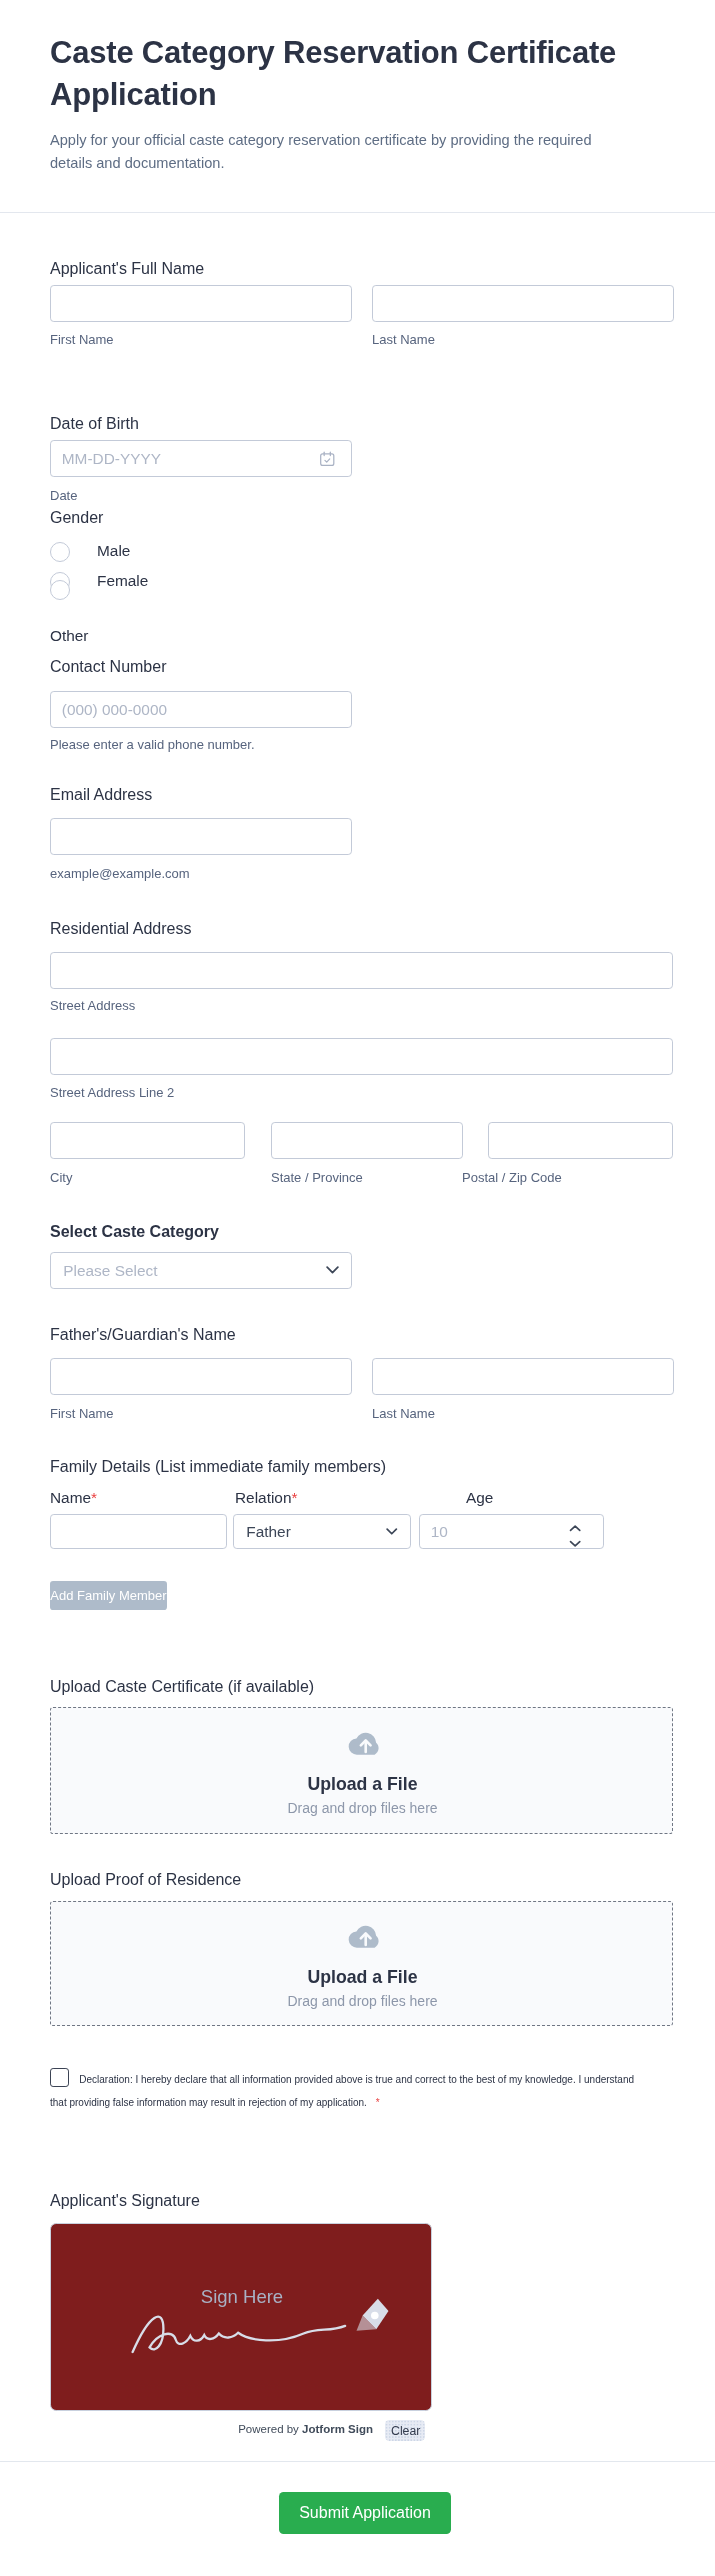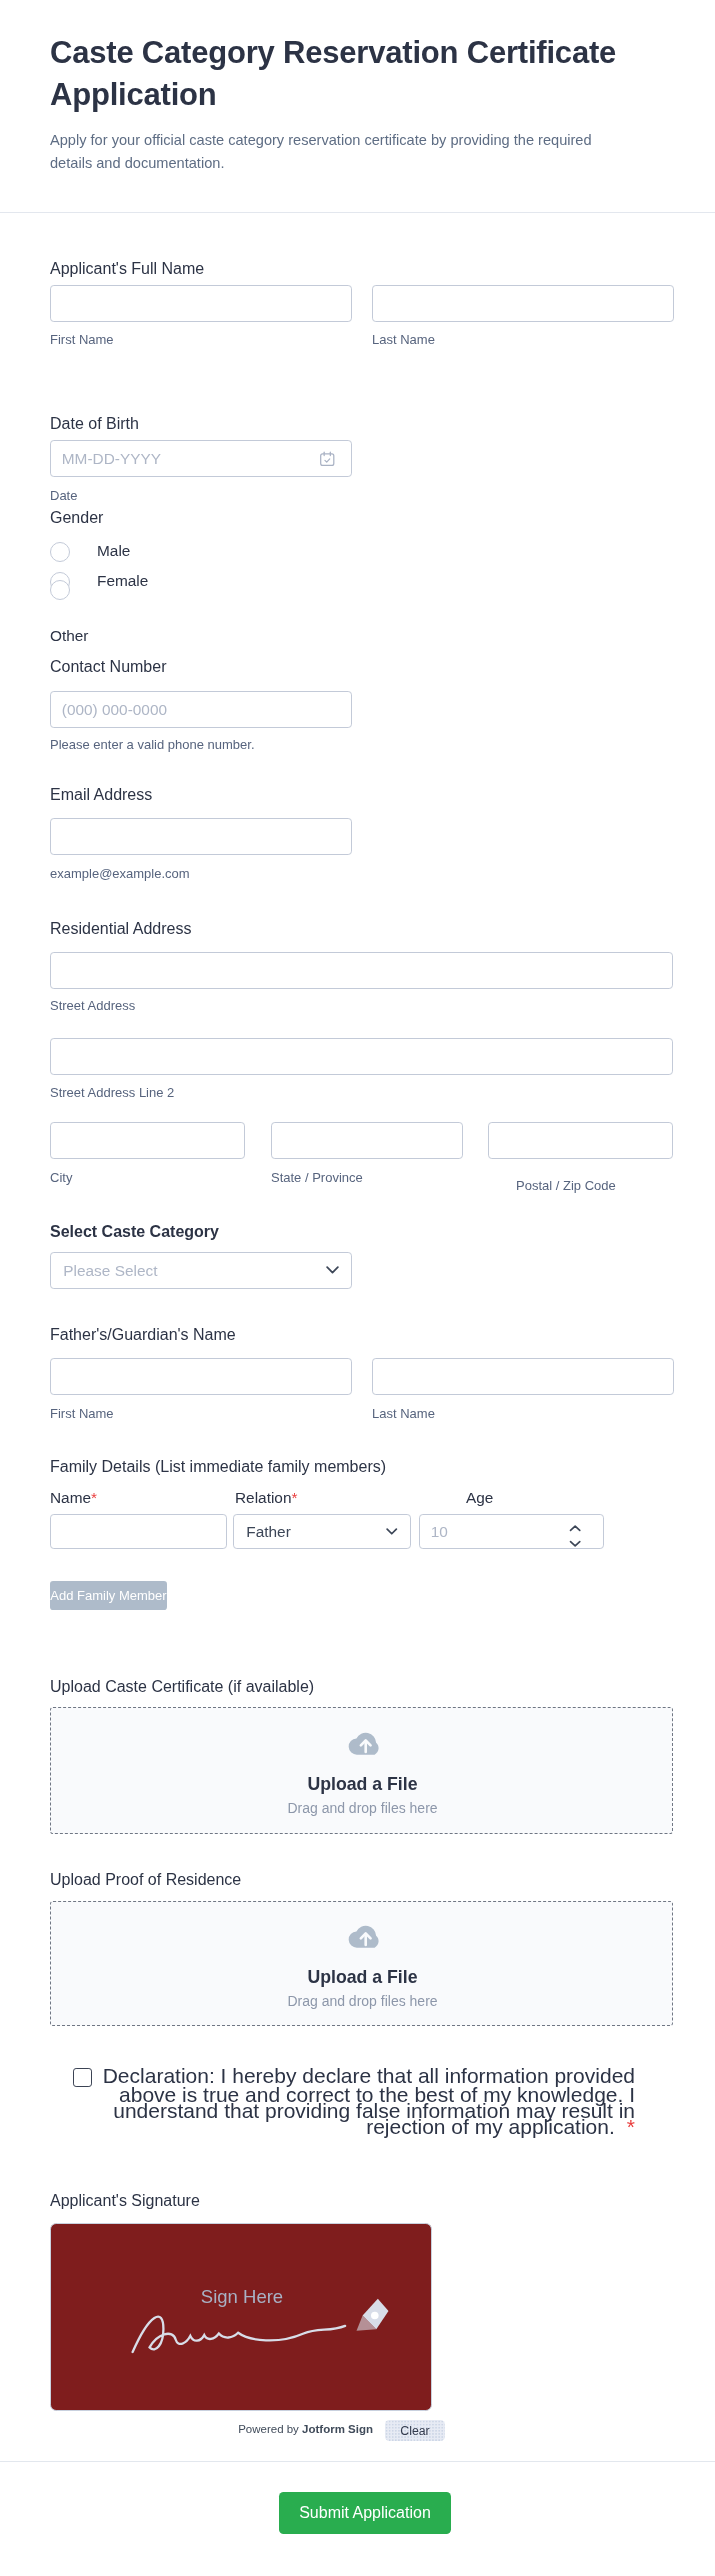--- a/index.html
+++ b/index.html
@@ -22,21 +22,21 @@
   .radio-circle{width:20px;height:20px;border:0.8px solid #c3cad8;border-radius:50%;background:#fff;box-sizing:border-box;display:inline-block;}
   .radio-row{position:absolute;display:flex;gap:27px;}
   .radio-label{font-size:15.4px;color:#2c3345;}
   .colhead{font-size:15.4px;color:#2c3345;}
   .req{color:#e93e3e;}
   .addbtn{position:absolute;box-sizing:border-box;background:#aebbca;border:none;border-radius:3.1px;color:#ffffff;
           font-family:"Liberation Sans",sans-serif;font-size:13px;padding:0;cursor:pointer;}
   .uploadbox{position:absolute;box-sizing:border-box;border:0.8px dashed #707784;border-radius:3.1px;background:#f9fafc;cursor:pointer;}
   .upload-title{font-size:17.7px;font-weight:700;color:#2c3345;text-align:center;}
   .upload-hint{font-size:14px;color:#8d97aa;text-align:center;}
-  .decl{font-size:21px;line-height:16px;color:#2c3345;text-align:right;}
+  .decl{font-size:10px;line-height:23px;color:#2c3345;}
   .checkbox{display:inline-block;width:18.5px;height:18.5px;border:1.5px solid #3b4354;border-radius:3.1px;background:#fff;
             vertical-align:-3.1px;margin-right:10.8px;box-sizing:border-box;cursor:pointer;}
   .sigpad{position:absolute;box-sizing:border-box;border:0.8px solid #c9d1de;border-radius:6.2px;background:#7f1d1d;cursor:crosshair;}
   .signhere{font-size:18.5px;color:#a8b1c4;}
   .powered{font-size:11.5px;color:#404b5a;}
   .powered b{font-weight:700;}
   .clearbtn{position:absolute;box-sizing:border-box;background:#e7ebf4;background-image:radial-gradient(#cdd6e6 0.8px,transparent 0.8px);
             background-size:3.1px 3.1px;border:none;border-radius:4.6px;font-family:"Liberation Sans",sans-serif;
             font-size:12.3px;color:#343c4e;cursor:pointer;}
   .submitbtn{position:absolute;box-sizing:border-box;background:#29ad4f;border:none;border-radius:4.6px;color:#fff;
@@ -93,21 +93,21 @@
 <div class="abs qlabel" style="top:920px;left:50px;">Residential Address</div>
 <input class="tinput" style="top: 952px; left: 50px; width: 623px;">
 <div class="abs sublabel" style="top:998px;left:50px;">Street Address</div>
 <input class="tinput" style="top: 1038px; left: 50px; width: 623px;">
 <div class="abs sublabel" style="top:1085px;left:50px;">Street Address Line 2</div>
 <input class="tinput" style="top: 1122px; left: 50px; width: 195px;">
 <input class="tinput" style="top: 1122px; left: 271px; width: 192px;">
 <input class="tinput" style="top: 1122px; left: 488px; width: 185px;">
 <div class="abs sublabel" style="top:1170px;left:50px;">City</div>
 <div class="abs sublabel" style="top:1170px;left:271px;">State / Province</div>
-<div class="abs sublabel" style="top:1170px;left:516px;margin-top:8px;">Postal / Zip Code</div>
+<div class="abs sublabel" style="top:1170px;left:462px;">Postal / Zip Code</div>
 
 <div class="abs qlabel" style="top:1223px;left:50px;font-weight:bold;">Select Caste Category</div>
 <div class="selectbox" style="top:1252px;left:50px;width:302px;">
   <span class="ph">Please Select</span>
   <span class="chev">
     <svg width="13" height="8.5" viewBox="0 0 17 11" fill="none">
         <polyline points="1.5,1.5 8.5,8.5 15.5,1.5" stroke="#3c4657" stroke-width="2.3" stroke-linecap="round" stroke-linejoin="round"></polyline>
       </svg>
   </span>
 </div>
@@ -188,17 +188,17 @@
       <path d="M30 2 L44 18 L28 42 L10 24 Z" fill="#d8dde8"></path>
       <circle cx="26" cy="24" r="5" fill="#ffffff"></circle>
       <path d="M10 24 L2 44 L28 42" fill="#d8dde8" opacity="0.6"></path>
     </svg>
   </div>
 </div>
 <div class="abs powered" style="top:2423px;left:50px;width:323px;text-align:right;">
   <span>Powered by</span>
   <b>Jotform Sign</b>
 </div>
-<button class="clearbtn" style="top:2420px;left:385px;width:60px;height:21px;">Clear</button>
+<button class="clearbtn" style="top:2420px;left:385px;width:40px;height:21px;">Clear</button>
 
 <div class="divider" style="top:2461px;"></div>
 <button class="submitbtn" style="top:2492px;left:279px;width:172px;height:42px;">Submit Application</button>
 
 
 </body></html>

